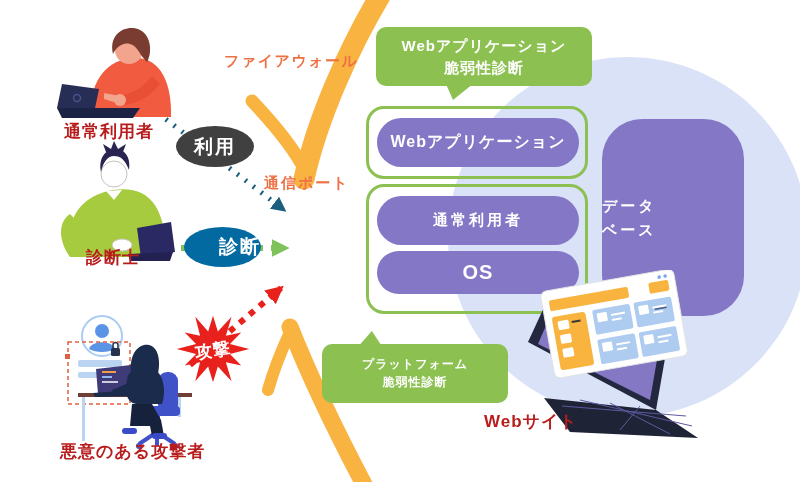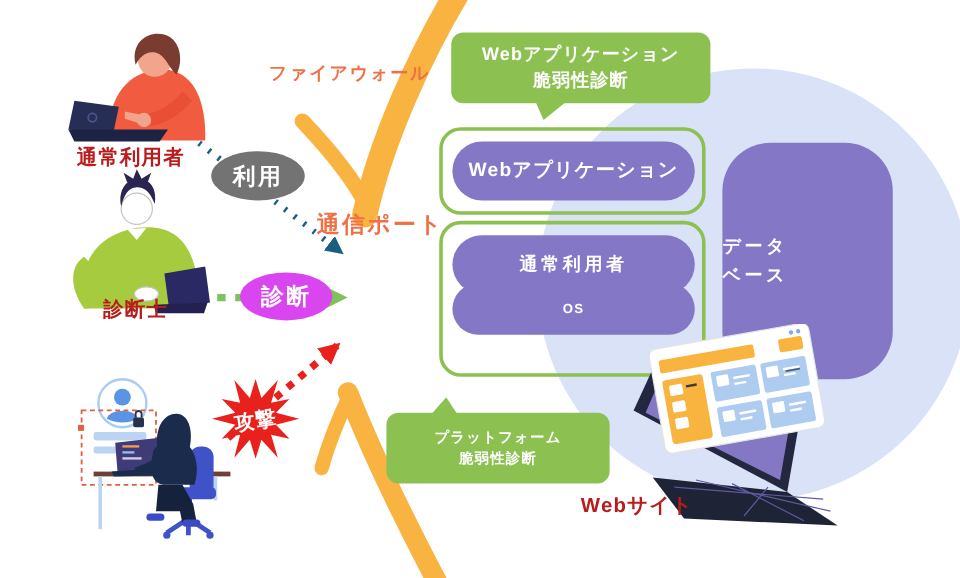--- a/index.html
+++ b/index.html
@@ -15,45 +15,45 @@
   .laptop-svg{left:500px;top:270px;width:210px;height:185px;z-index:4;}
   .burst-svg{left:163px;top:310px;width:100px;height:78px;z-index:6;}
   
   .g-frame{border:3px solid #8CC152;border-radius:18px;background:transparent;z-index:3;box-sizing:border-box;}
   .frame-webapp{left:366px;top:106px;width:222px;height:73px;}
   .frame-platform{left:366px;top:184px;width:222px;height:130px;}
   
   .pill{background:#8478C6;color:#fff;font-weight:bold;display:flex;align-items:center;justify-content:center;z-index:3;text-align:center;}
   .pill-webapp{left:377px;top:118px;width:202px;height:49px;border-radius:25px;font-size:16px;letter-spacing:1px;}
   .pill-mw{left:377px;top:196px;width:202px;height:49px;border-radius:25px;font-size:15px;letter-spacing:3px;}
-  .pill-os{left:377px;top:236px;width:202px;height:43px;border-radius:22px;font-size:11px;letter-spacing:1px;}
+  .pill-os{left:377px;top:251px;width:202px;height:43px;border-radius:22px;font-size:20px;letter-spacing:1px;}
   .db-box{left:602px;top:119px;width:142px;height:197px;border-radius:40px;background:#8478C6;color:#fff;font-weight:bold;
           display:flex;flex-direction:column;align-items:flex-start;justify-content:center;font-size:15px;letter-spacing:3px;line-height:1.6;z-index:3;text-align:center;}
   
   .bubble{background:#8CC152;color:#fff;font-weight:bold;border-radius:10px;display:flex;flex-direction:column;
           align-items:center;justify-content:center;line-height:1.45;z-index:5;text-align:center;letter-spacing:1px;}
   .bubble-top{left:376px;top:27px;width:216px;height:59px;font-size:15px;}
   .bubble-bottom{left:322px;top:344px;width:186px;height:59px;font-size:12px;}
   .tail{background:#8CC152;z-index:5;}
   .tail-top{left:444px;top:85px;width:30px;height:15px;clip-path:polygon(8% 0,92% 0,30% 100%);}
   .tail-bottom{left:352px;top:331px;width:32px;height:16px;clip-path:polygon(18% 100%,95% 100%,62% 0);}
   
   .conn{color:#fff;font-weight:bold;display:flex;align-items:center;justify-content:center;border-radius:50%;
         z-index:5;font-size:19px;letter-spacing:2px;}
-  .conn-use{left:176px;top:126px;width:78px;height:41px;background:#737373;}
-  .conn-diag{left:200px;top:227px;width:77px;height:40px;background:#d946ef;}
+  .conn-use{left:176px;top:126px;width:78px;height:41px;background:#404040;}
+  .conn-diag{left:184px;top:227px;width:77px;height:40px;background:#0369a1;justify-content:flex-end;}
   
   .lbl{font-weight:bold;color:#b91c1c;z-index:7;white-space:nowrap;}
   .lbl-user{left:64px;top:120px;font-size:17px;letter-spacing:1px;}
   .lbl-diag{left:86px;top:246px;font-size:17px;letter-spacing:1px;}
   .lbl-attacker{left:60px;top:440px;font-size:17px;letter-spacing:1px;}
   .lbl-website{left:484px;top:410px;font-size:17px;letter-spacing:1px;}
   .lbl-orange{color:#EE7146;font-weight:bold;z-index:7;white-space:nowrap;}
   .lbl-firewall{left:224px;top:52px;font-size:15px;letter-spacing:1.5px;}
-  .lbl-port{left:264px;top:174px;font-size:19px;letter-spacing:2px;}
+  .lbl-port{left:264px;top:174px;font-size:15px;letter-spacing:2px;}
   .lbl-attack{left:190px;top:339px;width:46px;text-align:center;font-size:17px;font-weight:bold;color:#fff;
               transform:rotate(-8deg);z-index:7;letter-spacing:1px;}
 </style>
 </head>
 <body>
 
 <div id="canvas">
 
   <div class="abs bg-circle"></div>
 
@@ -207,17 +207,18 @@
     <span>診断</span>
   </div>
 
   <svg class="abs burst-svg" viewBox="0 0 124 94" preserveAspectRatio="none">
     <polygon fill="#E9211C" points="107,47 83,53 97,67 78,63 85,86 68,68 62,87 56,68 40,86 46,63 27,67 41,53 17,47 41,41 27,27 46,31 40,8 56,26 62,7 68,26 85,8 78,31 97,27 83,41"></polygon>
   </svg>
   <div class="abs lbl-attack">攻撃</div>
 
   <div class="abs lbl lbl-user">通常利用者</div>
   <div class="abs lbl lbl-diag">診断士</div>
+  <div class="abs lbl lbl-attacker">悪意のある攻撃者</div>
   <div class="abs lbl-orange lbl-firewall">ファイアウォール</div>
   <div class="abs lbl lbl-website">Webサイト</div>
   <div class="abs lbl-orange lbl-port">通信ポート</div>
 
 </div>
 
 </body></html>

